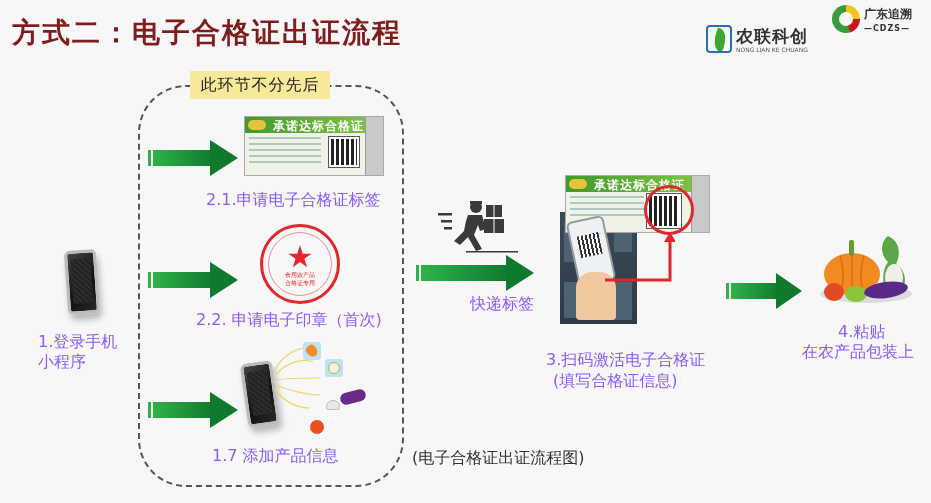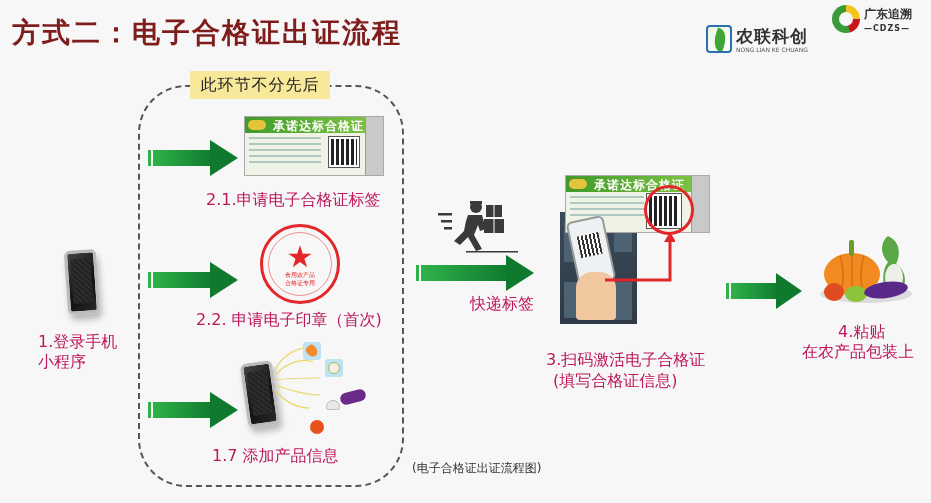--- a/index.html
+++ b/index.html
@@ -37,21 +37,21 @@
   .group-tag {
     left: 190px; top: 71px; width: 140px; height: 28px;
     background: #f7e89a; font-size: 16px; color: #222;
     display:flex; align-items:center; justify-content:center; letter-spacing:1px;
   }
 
   
   .arrow { height: 36px; }
   .arrow svg { width: 100%; height: 100%; display:block; }
 
-  .label { font-size: 16px; color: #be185d; white-space: nowrap; }
+  .label { font-size: 16px; color: #8b5cf6; white-space: nowrap; }
 
   
   .phone {
     background: linear-gradient(135deg,#444 0%, #111 60%, #2a2a2a 100%);
     border: 3px solid #bbb; border-radius: 6px;
     box-shadow: 2px 6px 6px rgba(0,0,0,0.25);
   }
   .phone::before { content:""; position:absolute; left:10%; top:10%; right:10%; bottom:14%; background: repeating-linear-gradient(45deg,#222 0 2px,#2d2d2d 2px 4px); }
 
   
@@ -88,21 +88,21 @@
   .scan-bg { left: 560px; top: 212px; width: 77px; height: 112px; background: linear-gradient(180deg,#3b4a58,#2e3b47); overflow:hidden; }
   .scan-bg .blk { position:absolute; background:#4d6272; }
   .scan-phone { left: 572px; top: 218px; width: 38px; height: 66px; background:#eef1f3; border-radius:6px; border:2px solid #999; transform: rotate(-12deg); }
   .scan-phone .q { position:absolute; left:6px; top:14px; width:22px; height:22px;
     background: repeating-linear-gradient(90deg,#333 0 2px,#fff 2px 4px); }
   .hand { left: 576px; top: 272px; width: 40px; height: 48px; background:#f1c7a0; border-radius: 16px 16px 4px 4px; }
   .cert2 { left: 565px; top: 175px; width: 145px; height: 58px; }
   .circle-red { left: 644px; top: 185px; width: 50px; height: 50px; border: 3px solid #e2262a; border-radius: 50%; }
   .red-path { left: 600px; top: 230px; width: 75px; height: 55px; }
 
-  .footer-note { left: 412px; top: 460px; font-size: 12px; color: #333; white-space: nowrap; }
+  .footer-note { left: 412px; top: 448px; font-size: 16px; color: #333; white-space: nowrap; }
 </style>
 </head>
 <body>
 
 <div class="abs title">方式二：电子合格证出证流程</div>
 
 <div class="abs logo1">
   <div class="mark"></div>
   <div class="cn">农联科创</div>
   <div class="en">NONG LIAN KE CHUANG</div>

